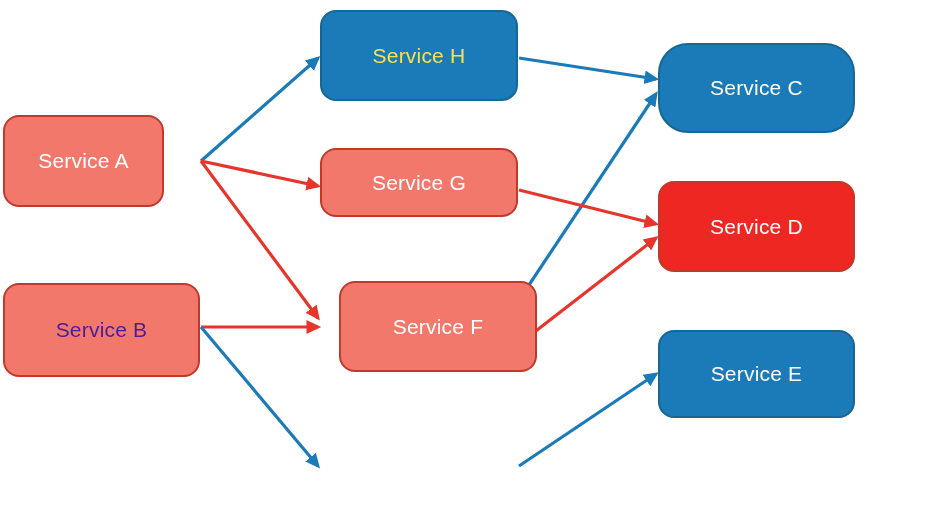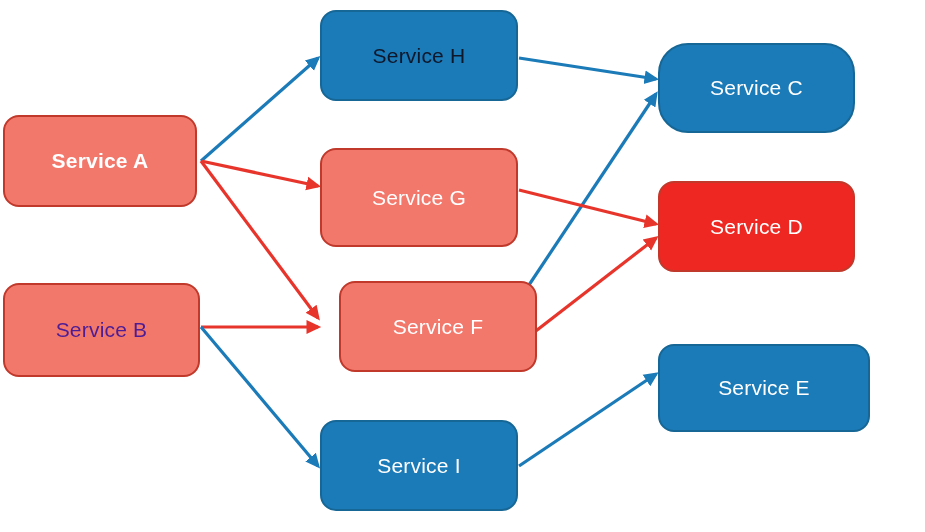--- a/index.html
+++ b/index.html
@@ -78,42 +78,39 @@
         <line x1="201" y1="327" x2="318" y2="466" stroke="#1B7AB8" stroke-width="3.2" stroke-linecap="butt" marker-end="url(#arrow-blue)"></line>
         <line x1="519" y1="58" x2="656" y2="79" stroke="#1B7AB8" stroke-width="3.2" stroke-linecap="butt" marker-end="url(#arrow-blue)"></line>
         <line x1="519" y1="300" x2="656" y2="94" stroke="#1B7AB8" stroke-width="3.2" stroke-linecap="butt" marker-end="url(#arrow-blue)"></line>
         <line x1="519" y1="190" x2="656" y2="224" stroke="#E8352C" stroke-width="3.2" stroke-linecap="butt" marker-end="url(#arrow-red)"></line>
         <line x1="519" y1="344" x2="656" y2="238" stroke="#E8352C" stroke-width="3.2" stroke-linecap="butt" marker-end="url(#arrow-red)"></line>
         <line x1="519" y1="466" x2="656" y2="374" stroke="#1B7AB8" stroke-width="3.2" stroke-linecap="butt" marker-end="url(#arrow-blue)"></line>
       </g>
   </svg>
 
   <div id="node-layer">
-      <div class="node" style="left: 3px; top: 115px; width: 194px; height: 92px; background: rgb(243, 120, 108); border-color: rgb(192, 57, 43); color: rgb(255, 255, 255); font-weight: bold;">
+      <div class="node" style="left: 3px; top: 115px; width: 161px; height: 92px; background: rgb(243, 120, 108); border-color: rgb(192, 57, 43); color: rgb(255, 255, 255);">
         <span class="node-label">Service A</span>
       </div>
       <div class="node" style="left: 3px; top: 283px; width: 197px; height: 94px; background: rgb(243, 120, 108); border-color: rgb(192, 57, 43); color: #4c1d95;">
         <span class="node-label">Service B</span>
       </div>
-      <div class="node" style="left: 320px; top: 10px; width: 198px; height: 91px; background: rgb(27, 122, 184); border-color: rgb(22, 103, 149); color: #0f172a;">
+      <div class="node" style="left: 320px; top: 10px; width: 198px; height: 91px; background: rgb(27, 122, 184); border-color: rgb(22, 103, 149); color: #fde047;">
         <span class="node-label">Service H</span>
       </div>
-      <div class="node" style="left: 320px; top: 148px; width: 198px; height: 99px; background: rgb(243, 120, 108); border-color: rgb(192, 57, 43); color: rgb(255, 255, 255);">
+      <div class="node" style="left: 320px; top: 148px; width: 198px; height: 69px; background: rgb(243, 120, 108); border-color: rgb(192, 57, 43); color: rgb(255, 255, 255);">
         <span class="node-label">Service G</span>
       </div>
       <div class="node" style="left: 320px; top: 281px; width: 198px; height: 91px; background: rgb(243, 120, 108); border-color: rgb(192, 57, 43); color: rgb(255, 255, 255); margin-left: 19px;">
         <span class="node-label">Service F</span>
-      </div>
-      <div class="node" style="left: 320px; top: 420px; width: 198px; height: 91px; background: rgb(27, 122, 184); border-color: rgb(22, 103, 149); color: rgb(255, 255, 255);">
-        <span class="node-label">Service I</span>
       </div>
       <div class="node" style="left: 658px; top: 43px; width: 197px; height: 90px; background: rgb(27, 122, 184); border-color: rgb(22, 103, 149); color: rgb(255, 255, 255); border-radius: 30px;">
         <span class="node-label">Service C</span>
       </div>
       <div class="node" style="left: 658px; top: 181px; width: 197px; height: 91px; background: rgb(238, 39, 34); border-color: rgb(192, 57, 43); color: rgb(255, 255, 255);">
         <span class="node-label">Service D</span>
       </div>
-      <div class="node" style="left: 658px; top: 330px; width: 212px; height: 88px; background: rgb(27, 122, 184); border-color: rgb(22, 103, 149); color: rgb(255, 255, 255); margin-top: 14px;">
+      <div class="node" style="left: 658px; top: 330px; width: 197px; height: 88px; background: rgb(27, 122, 184); border-color: rgb(22, 103, 149); color: rgb(255, 255, 255);">
         <span class="node-label">Service E</span>
       </div>
     </div>
 
 </div>
 
 </body></html>

